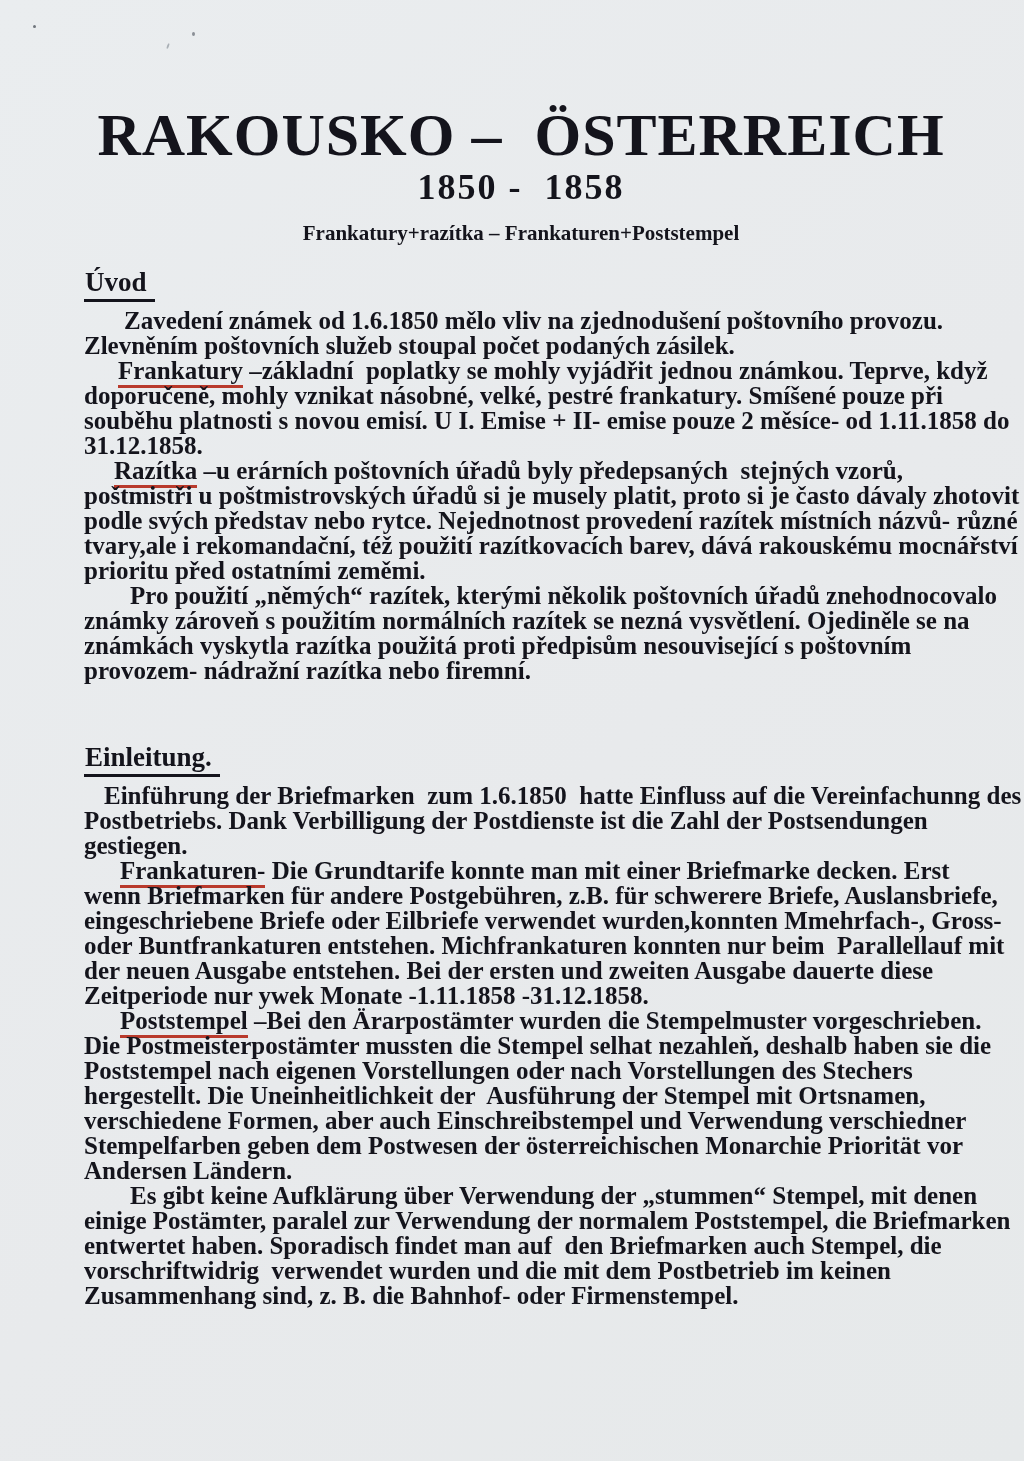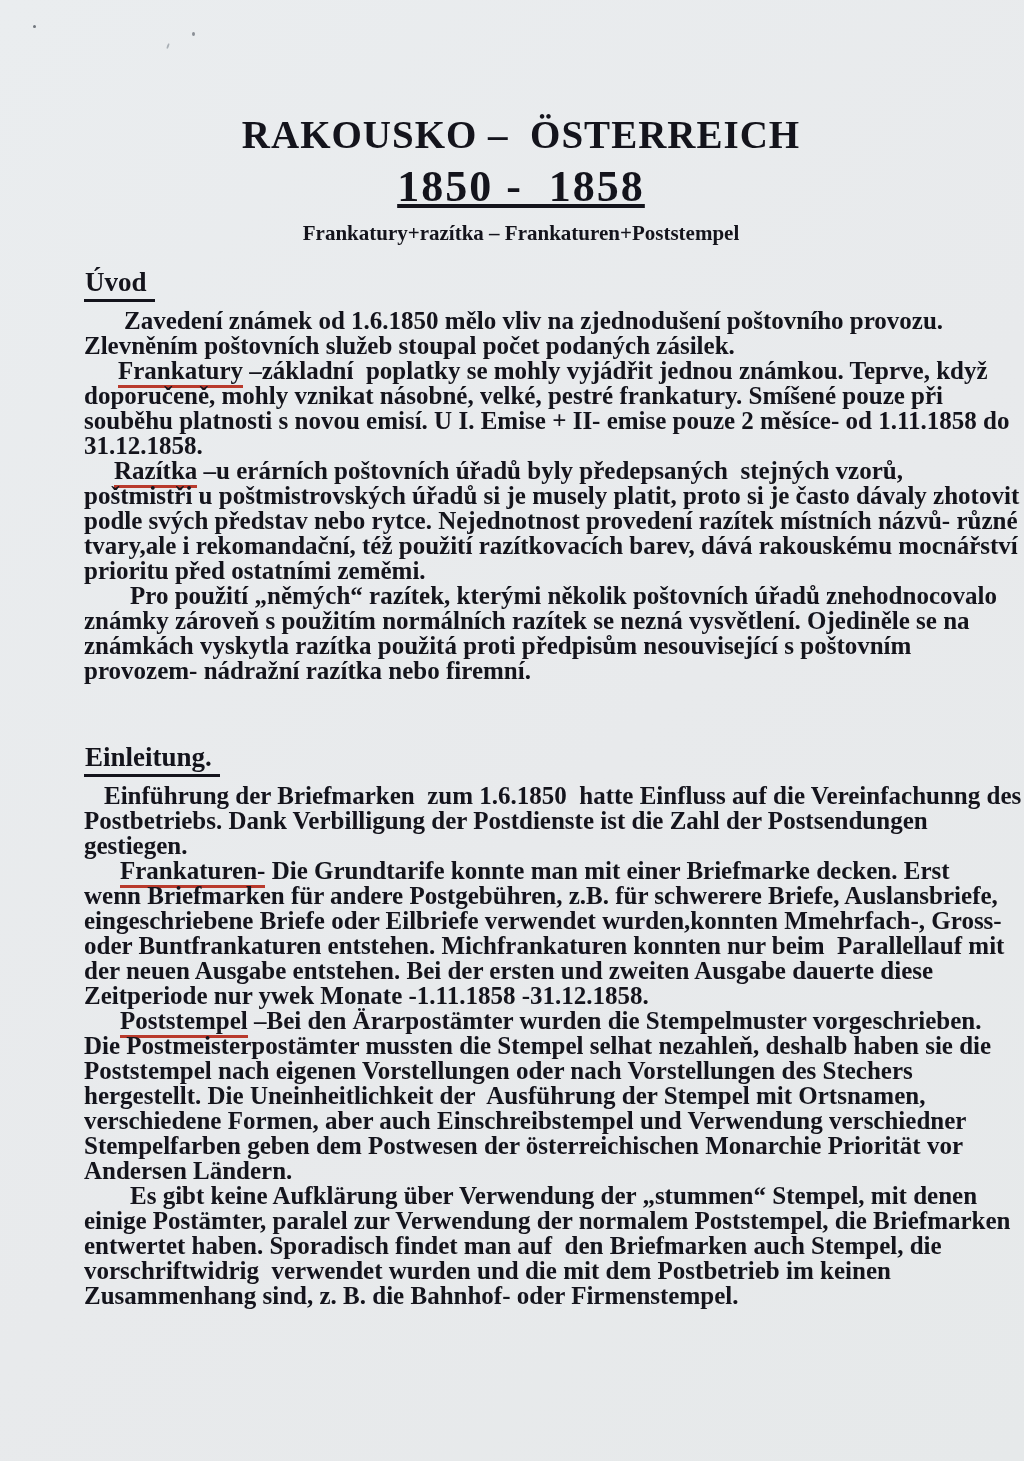--- a/index.html
+++ b/index.html
@@ -9,22 +9,22 @@
     width:1024px;height:1461px;
     background:linear-gradient(135deg,#eaedef 0%,#e8eaec 55%,#e6e9ea 100%);
     font-family:"Liberation Serif","DejaVu Serif",serif;
     font-weight:700;
     color:#14141c;
     overflow:hidden;
   }
   .content{position:absolute;left:84px;top:108px;width:874px;}
   .title-block{text-align:center;}
   .title-line{white-space:pre;}
-  .t1{font-size:39px;line-height:54px;letter-spacing:1px;}
-  .t2{font-size:44px;line-height:50px;letter-spacing:2px;text-decoration:underline;}
+  .t1{font-size:60px;line-height:54px;letter-spacing:1px;}
+  .t2{font-size:36px;line-height:50px;letter-spacing:2px;}
   .t3{font-size:21px;line-height:42px;}
   .section-heading{font-size:27px;line-height:32px;}
   .sh1{margin-top:12px;margin-bottom:6px;}
   .sh2{margin-top:58px;margin-bottom:6px;}
   .heading-text{display:inline-block;border-bottom:3px solid #14141c;padding:0 8px 1px 1px;}
   .line{font-size:25px;line-height:25px;white-space:pre;}
   .kw{border-bottom:3px solid #b93a2c;padding-bottom:1px;}
   .ind20{padding-left:20px;}
   .ind30{padding-left:30px;}
   .ind34{padding-left:34px;}

